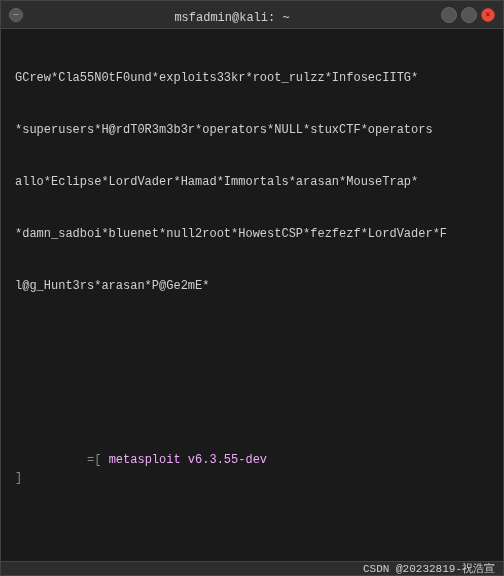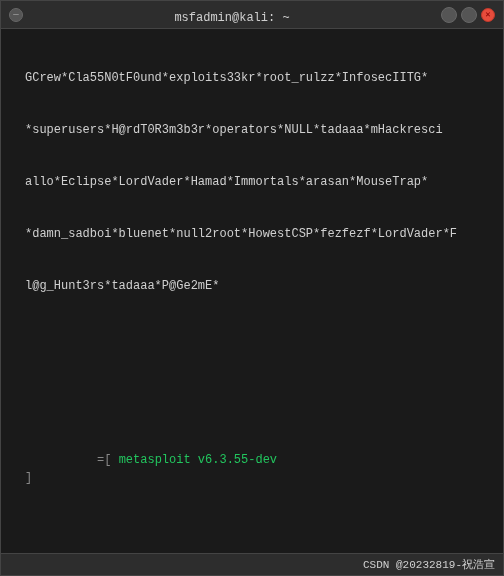--- a/index.html
+++ b/index.html
@@ -76,39 +76,39 @@
     .circle-btn {
       width: 16px;
       height: 16px;
       border-radius: 50%;
       border: 1px solid #666;
       background: #555;
     }
 
     .terminal-body {
       flex: 1;
-      padding: 6px 24px;
+      padding: 6px 14px;
       overflow: hidden;
       line-height: 1.45;
       white-space: pre-wrap;
       word-break: break-all;
     }
 
     .line { display: block; }
 
-    .orange { color: #22c55e; }
+    .orange { color: #f0abfc; }
     .gray { color: #888; }
 
     .status-bar {
       display: flex;
       align-items: center;
       justify-content: space-between;
       background: #2d2d2d;
       padding: 2px 8px;
-      height: 22px;
+      height: 14px;
       border-top: 1px solid #444;
       font-size: 11px;
     }
 
     @keyframes blink {
       50% { opacity: 0; }
     }
   </style>
 </head>
 <body>
@@ -121,24 +121,24 @@
     <div class="titlebar-title">msfadmin@kali: ~</div>
     <div class="titlebar-controls">
       <div class="circle-btn"></div>
       <div class="circle-btn"></div>
       <div class="win-btn close">✕</div>
     </div>
   </div>
 
   <div class="terminal-body">
     <span class="line">GCrew*Cla55N0tF0und*exploits33kr*root_rulzz*InfosecIITG*</span>
-    <span class="line">*superusers*H@rdT0R3m3b3r*operators*NULL*tadaaa*mHackresci</span>
+    <span class="line">*superusers*H@rdT0R3m3b3r*operators*NULL*stuxCTF*operators</span>
     <span class="line">allo*Eclipse*LordVader*Hamad*Immortals*arasan*MouseTrap*</span>
     <span class="line">*damn_sadboi*bluenet*null2root*HowestCSP*fezfezf*LordVader*F</span>
-    <span class="line">l@g_Hunt3rs*tadaaa*P@Ge2mE*</span>
+    <span class="line">l@g_Hunt3rs*arasan*P@Ge2mE*</span>
     <span class="line">&nbsp;</span>
     <span class="line">&nbsp;</span>
     <span class="line">
       &nbsp;&nbsp;&nbsp;&nbsp;<span class="gray">=[ </span><span class="orange">metasploit v6.3.55-dev</span><span class="gray">                                ]</span>
     </span>
     <span class="line">
       
     </span>
     
     

